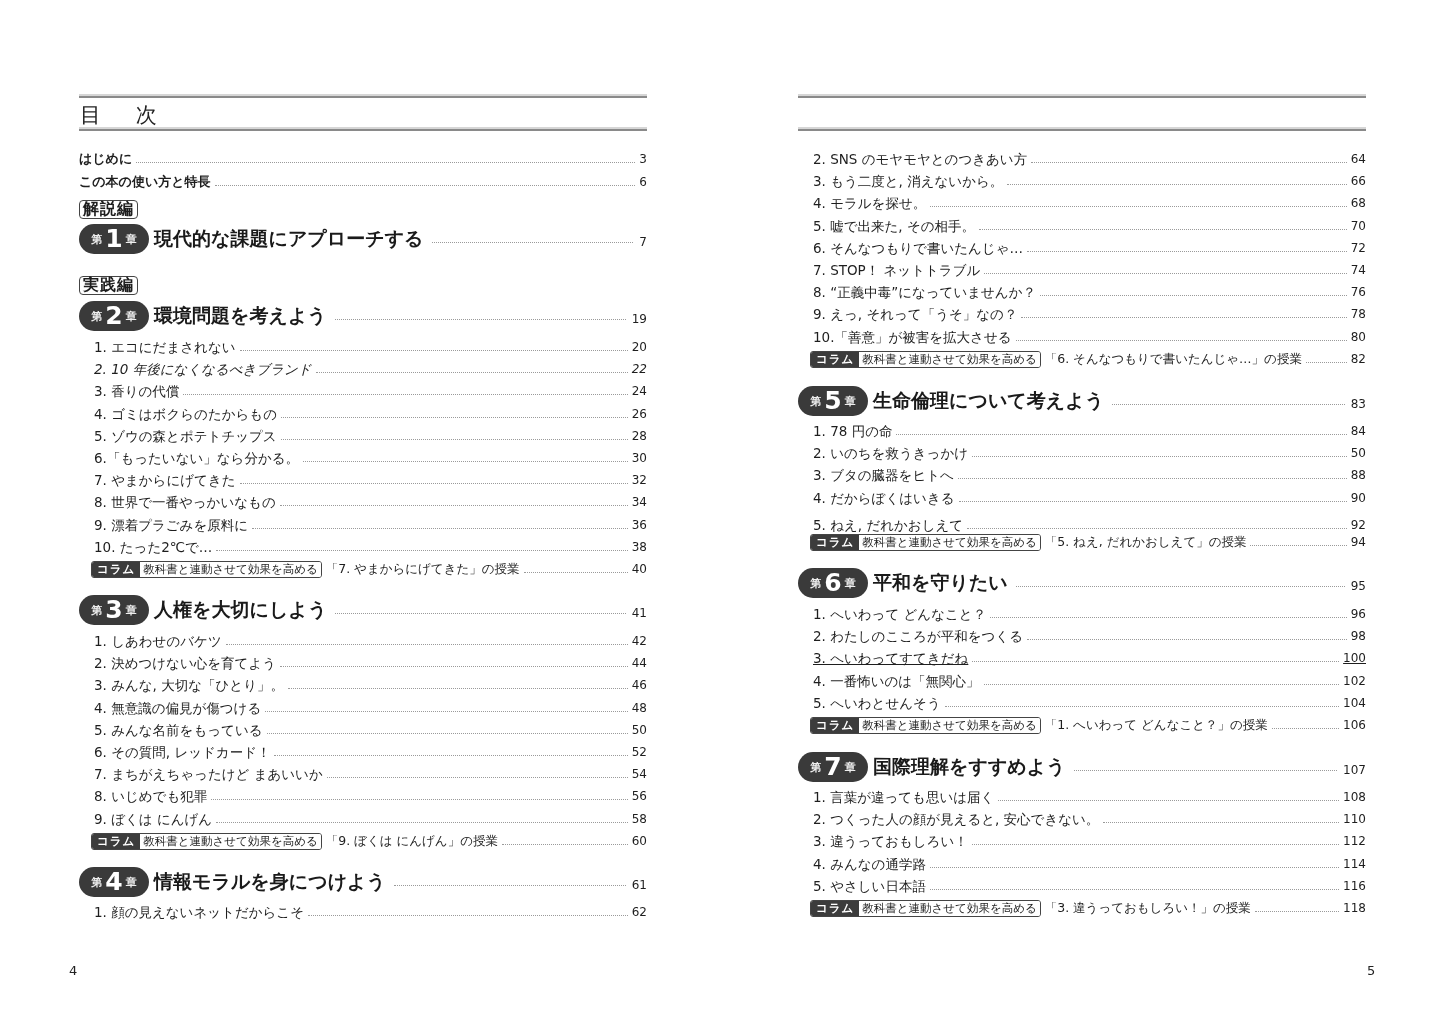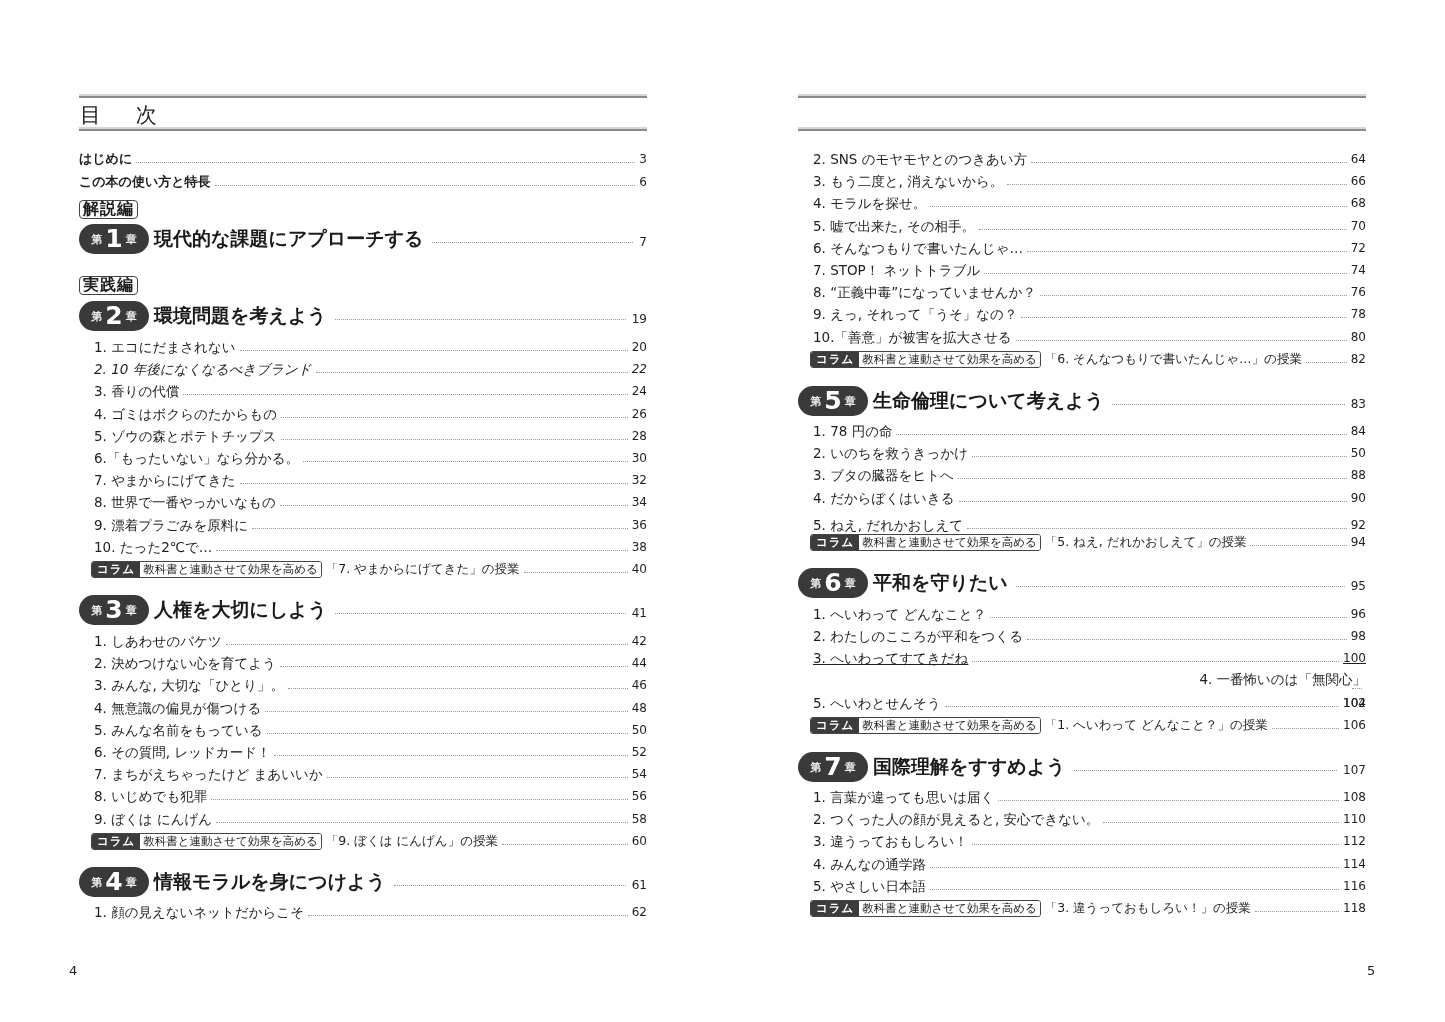--- a/index.html
+++ b/index.html
@@ -368,21 +368,21 @@
       <div class="row item" style="top: 625.2px;">
         <span class="label">2. わたしのこころが平和をつくる</span>
         <span class="dots"></span>
         <span class="pg">98</span>
       </div>
       <div class="row item" style="top: 647.4px; text-decoration: underline;">
         <span class="label">3. へいわってすてきだね</span>
         <span class="dots"></span>
         <span class="pg">100</span>
       </div>
-      <div class="row item" style="top: 669.6px; flex-direction: column;">
+      <div class="row item" style="top: 669.6px;">
         <span class="label">4. 一番怖いのは「無関心」</span>
         <span class="dots"></span>
         <span class="pg">102</span>
       </div>
       <div class="row item" style="top: 691.8px;">
         <span class="label">5. へいわとせんそう</span>
         <span class="dots"></span>
         <span class="pg">104</span>
       </div>
       <div class="row col" style="top: 714px;">

